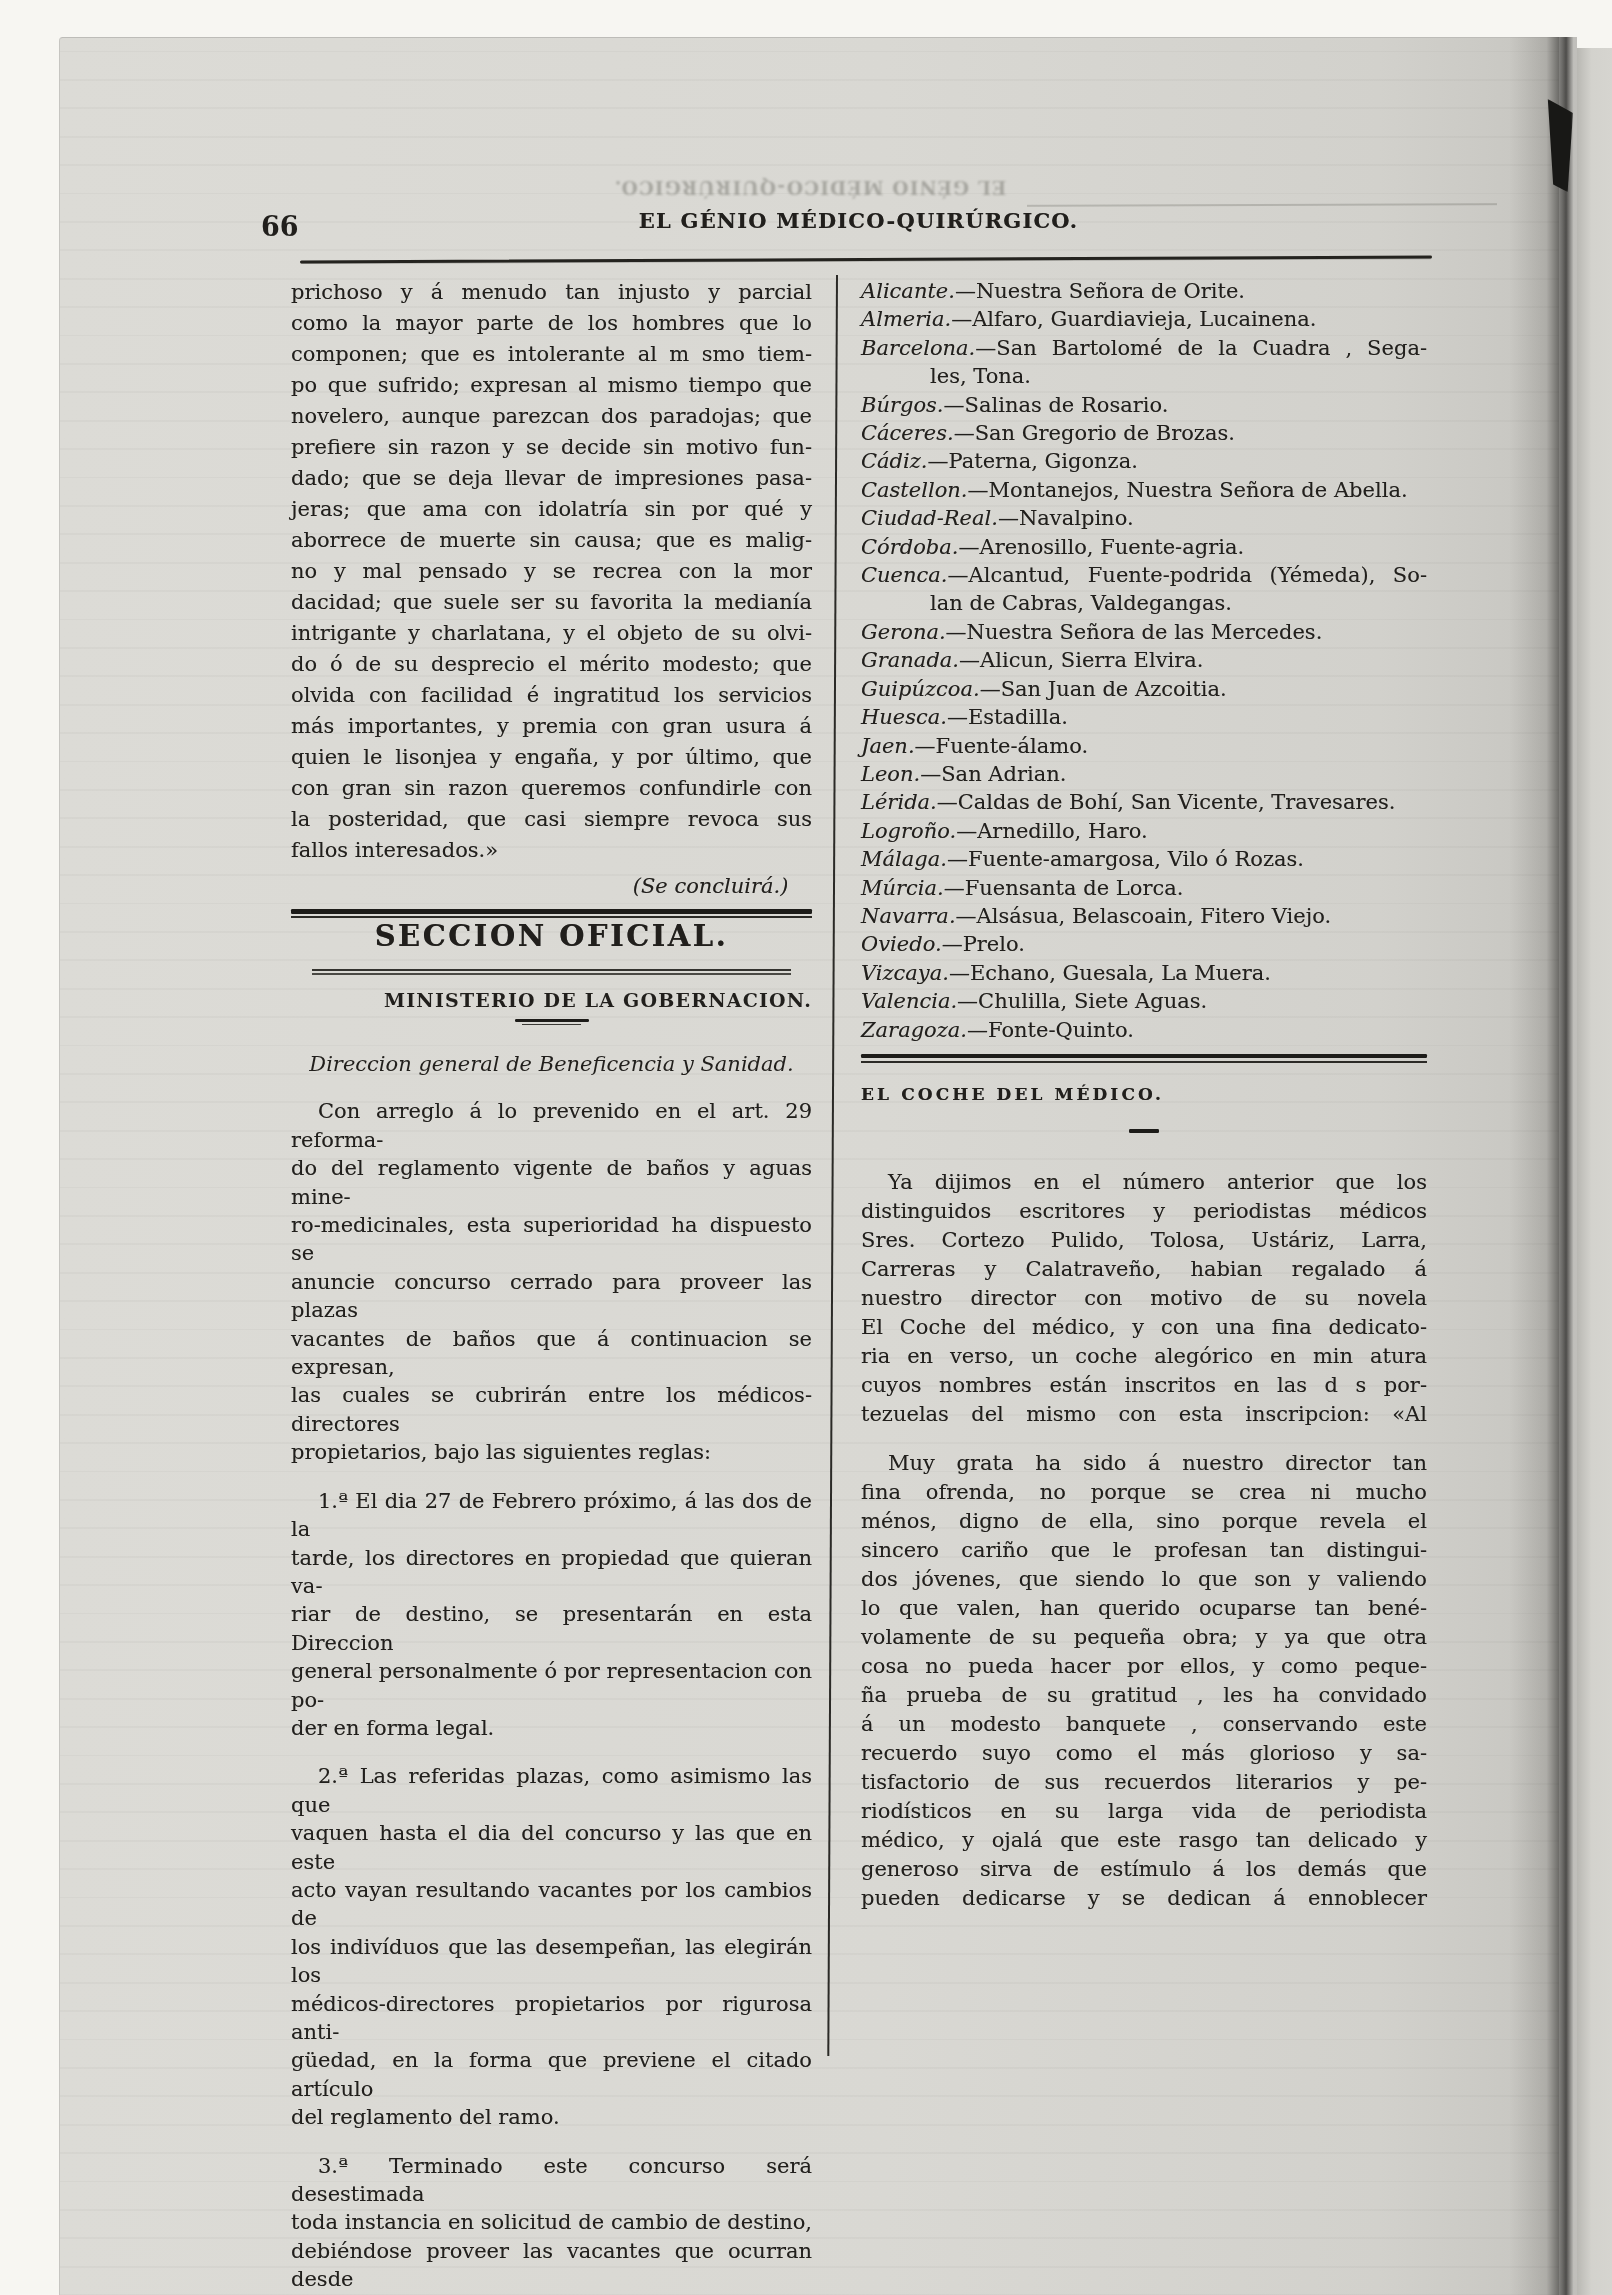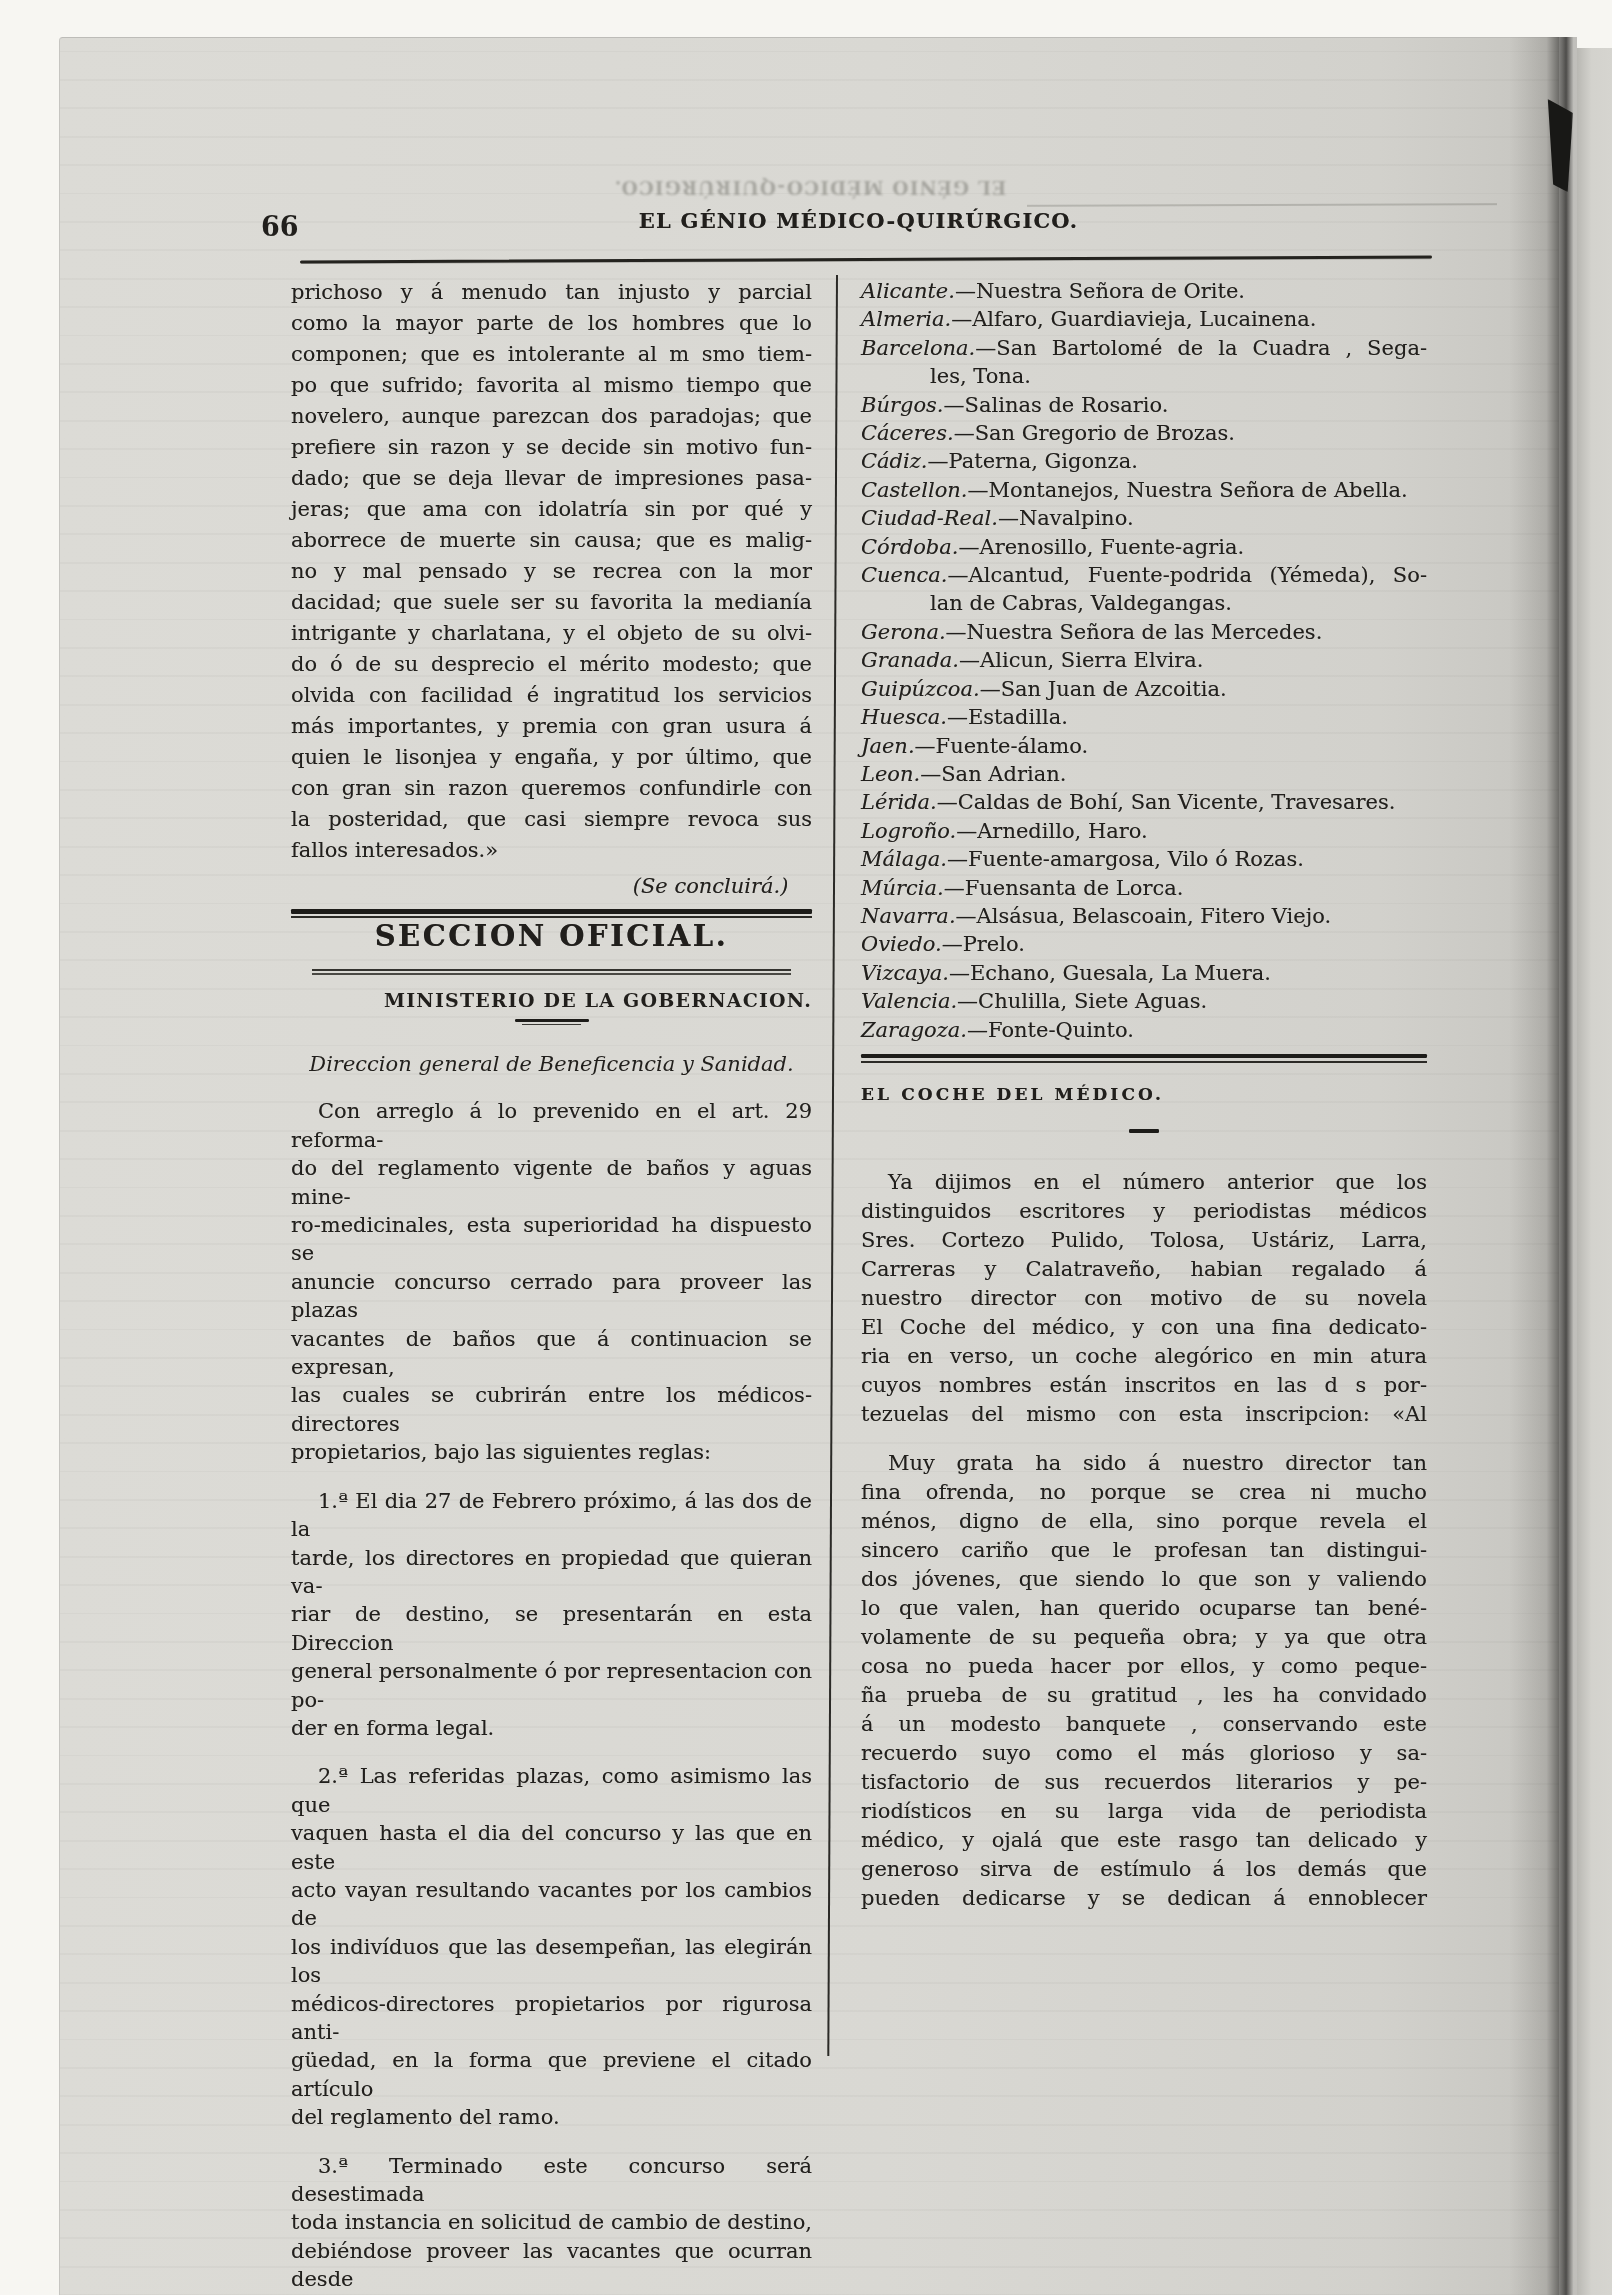--- a/index.html
+++ b/index.html
@@ -127,21 +127,21 @@
 <div class="journal-title">EL GÉNIO MÉDICO-QUIRÚRGICO.</div>
 <div class="header-rule"></div>
 <div class="divider"></div>
 
 <div class="col col-left">
 
   <div class="pblock">
       <div class="line">prichoso y á menudo tan injusto y parcial</div>
       <div class="line">como la mayor parte de los hombres que lo</div>
       <div class="line">componen; que es intolerante al m smo tiem-</div>
-      <div class="line">po que sufrido; favorita al mismo tiempo que</div>
+      <div class="line">po que sufrido; expresan al mismo tiempo que</div>
       <div class="line">novelero, aunque parezcan dos paradojas; que</div>
       <div class="line">prefiere sin razon y se decide sin motivo fun-</div>
       <div class="line">dado; que se deja llevar de impresiones pasa-</div>
       <div class="line">jeras; que ama con idolatría sin por qué y</div>
       <div class="line">aborrece de muerte sin causa; que es malig-</div>
       <div class="line">no y mal pensado y se recrea con la mor</div>
       <div class="line">dacidad; que suele ser su favorita la medianía</div>
       <div class="line">intrigante y charlatana, y el objeto de su olvi-</div>
       <div class="line">do ó de su desprecio el mérito modesto; que</div>
       <div class="line">olvida con facilidad é ingratitud los servicios</div>

